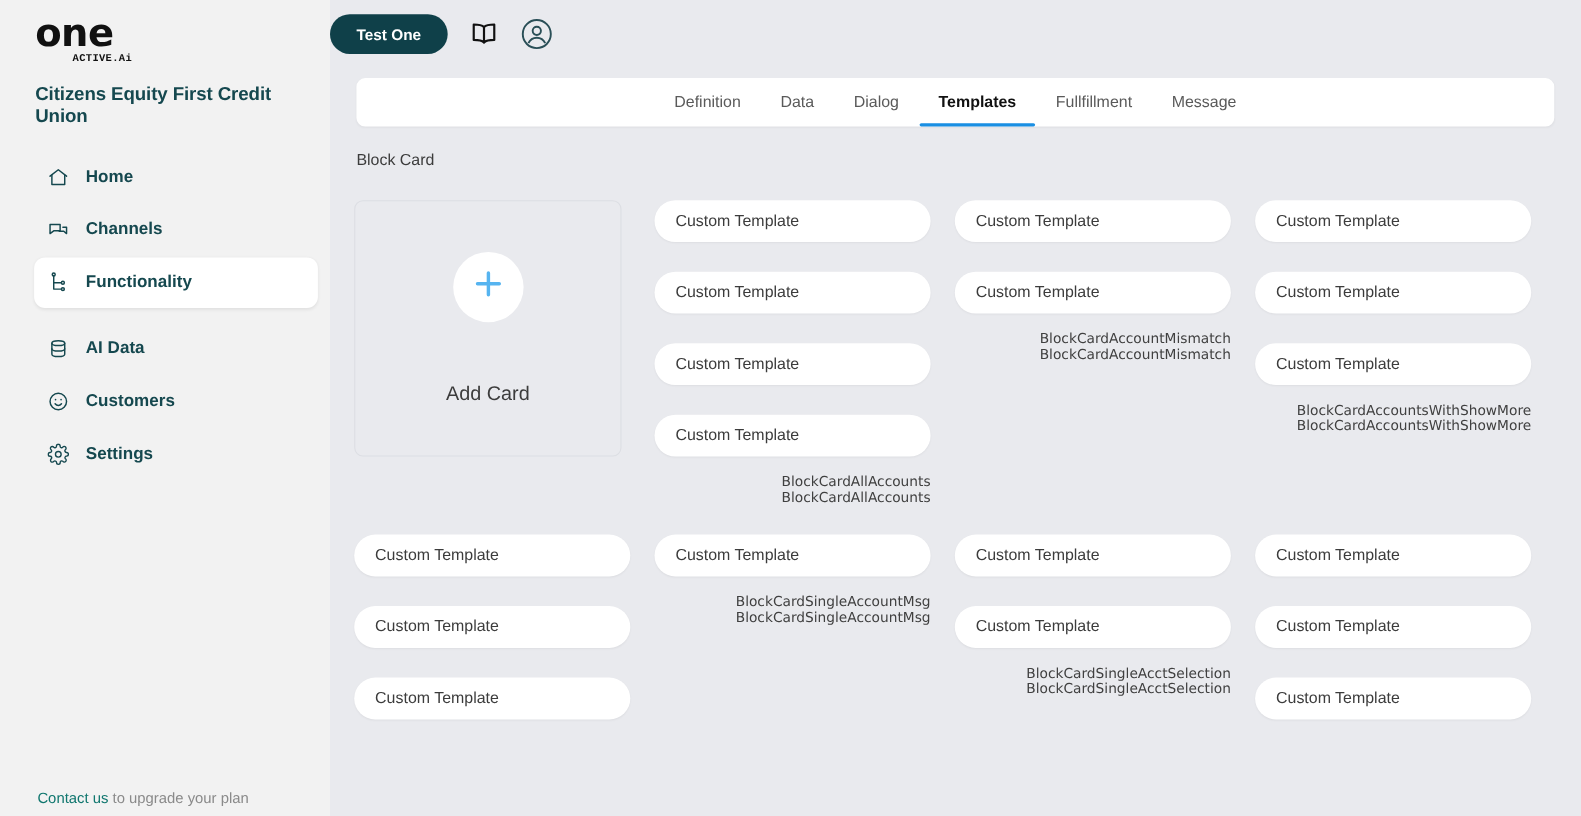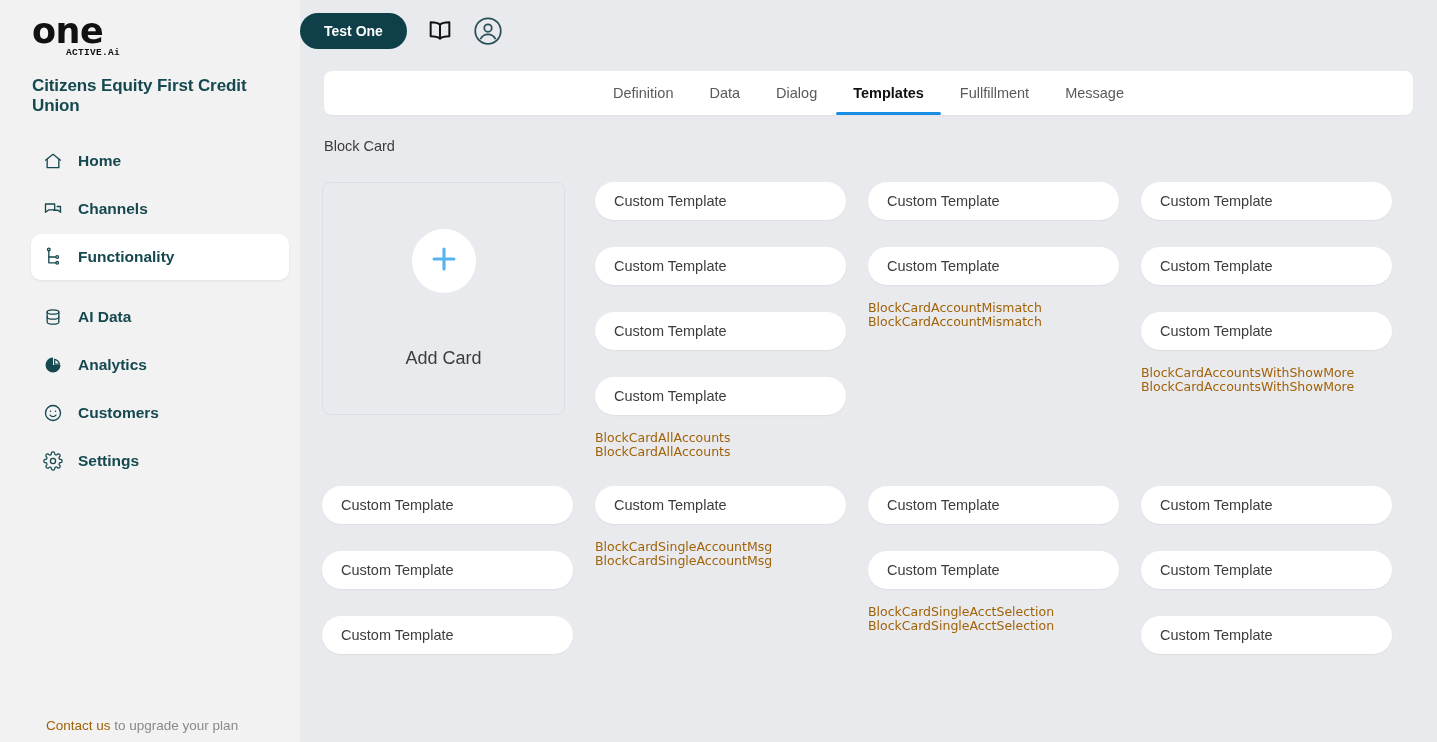--- a/index.html
+++ b/index.html
@@ -46,21 +46,21 @@
     font-size: 15.5px; font-weight: bold; color: #15484f;
   }
   .nav-item.active { background: #ffffff; box-shadow: 0 1px 3px rgba(0,0,0,0.07); }
   .nav-icon { width: 22px; height: 22px; display: flex; align-items: center; justify-content: center; }
   .nav-icon svg { display: block; }
   .nav-gap { height: 12px; }
   .footer-note {
     position: absolute; bottom: 9px; left: 34px;
     font-size: 13.5px; color: #8a8a8a;
   }
-  .footer-note a { color: #a16207; text-decoration: none; cursor: pointer; margin-left: 12px; }
+  .footer-note a { color: #0f766e; text-decoration: none; cursor: pointer; }
 
   
   .main { flex: 1; position: relative; background: #e9eaee; height: 742px; }
   .topbar {
     height: 62px; display: flex; align-items: center;
     padding-right: 22px; gap: 18px;
   }
   .test-btn {
     background: #0f4049; color: #fff;
     font-size: 14px; font-weight: bold;
@@ -120,22 +120,22 @@
   .pill {
     height: 38px; background: #fff;
     border-radius: 19px;
     display: flex; align-items: center;
     padding-left: 19px; margin-bottom: 27px;
     font-size: 14.5px; color: #3c3c3c;
     cursor: pointer;
     box-shadow: 0 1px 2px rgba(0,0,0,0.05);
   }
   .caption {
-    text-align: left; font-size: 12.5px;
-    color: #a16207; line-height: 13.5px;
+    text-align: right; font-size: 12.5px;
+    color: #404040; line-height: 13.5px;
     margin-top: -11px;
     font-family: "DejaVu Sans", sans-serif;
   }
   .caption div { white-space: nowrap; }
 </style>
 </head>
 <body>
 
 <div class="app">
 
@@ -189,29 +189,20 @@
         <span class="nav-icon">
           <svg width="20" height="20" viewBox="0 0 24 24" fill="none" stroke="#15484f" stroke-width="1.6" stroke-linecap="round" stroke-linejoin="round">
               <ellipse cx="12" cy="6" rx="7" ry="2.6"></ellipse>
               <path d="M5 6v12c0 1.4 3.1 2.6 7 2.6s7-1.2 7-2.6V6"></path>
               <path d="M5 12c0 1.4 3.1 2.6 7 2.6s7-1.2 7-2.6"></path>
             </svg>
         </span>
         <span class="label">AI Data</span>
       </div>
 
-      <div class="nav-item">
-        <span class="nav-icon">
-          <svg width="20" height="20" viewBox="0 0 24 24">
-              <path d="M12 3a9 9 0 1 0 9 9h-9V3z" fill="#15484f"></path>
-              <path d="M14 5.2V11h5.8A8 8 0 0 0 14 5.2z" fill="none" stroke="#15484f" stroke-width="1.5"></path>
-            </svg>
-        </span>
-        <span class="label">Analytics</span>
-      </div>
 
       <div class="nav-item">
         <span class="nav-icon">
           <svg width="20" height="20" viewBox="0 0 24 24" fill="none" stroke="#15484f" stroke-width="1.6" stroke-linecap="round">
               <circle cx="12" cy="12" r="9"></circle>
               <circle cx="9" cy="10" r="0.9" fill="#15484f" stroke="none"></circle>
               <circle cx="15" cy="10" r="0.9" fill="#15484f" stroke="none"></circle>
               <path d="M8.5 14.5c1 1.2 2.1 1.8 3.5 1.8s2.5-.6 3.5-1.8"></path>
             </svg>
         </span>

